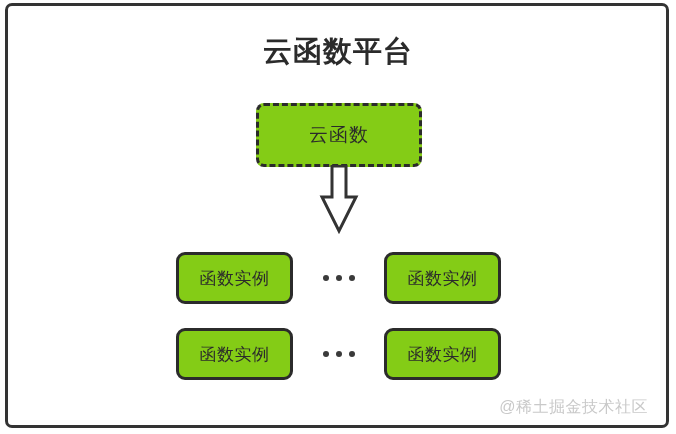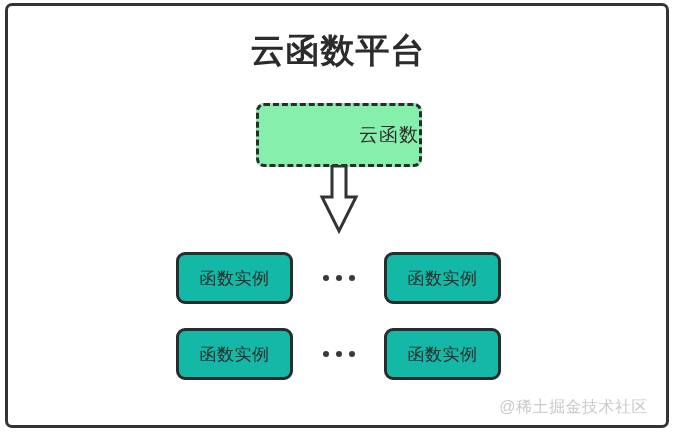--- a/index.html
+++ b/index.html
@@ -34,43 +34,42 @@
     background: #ffffff;
   }
 
   
   #platform-title {
     position: absolute;
     left: 0;
     top: 31px;
     width: 676px;
     text-align: center;
-    font-size: 34px;
+    font-size: 29px;
     font-weight: bold;
     color: #2b2b2b;
     letter-spacing: 1px;
     line-height: 40px;
     white-space: nowrap;
-    font-family: Liberation Serif, serif;
   }
 
   
   #cloud-function-box {
     position: absolute;
     left: 256px;
     top: 103px;
     width: 166px;
     height: 64px;
     box-sizing: border-box;
     border: 3px dashed #2b2b2b;
     border-radius: 8px;
-    background: #86efac;
+    background: #84cc16;
     display: flex;
     align-items: center;
-    justify-content: flex-end;
+    justify-content: center;
   }
   #cloud-function-box .box-label {
     font-size: 19px;
     color: #2b2b2b;
     letter-spacing: 1px;
     white-space: nowrap;
   }
 
   
   #flow-arrow {
@@ -93,21 +92,21 @@
   }
   #instance-row-1 { top: 252px; }
   #instance-row-2 { top: 328px; }
 
   .instance-box {
     box-sizing: border-box;
     width: 117px;
     height: 52px;
     border: 3px solid #2b2b2b;
     border-radius: 9px;
-    background: #14b8a6;
+    background: #84cc16;
     display: flex;
     align-items: center;
     justify-content: center;
   }
   .instance-box .box-label {
     font-size: 17px;
     color: #2b2b2b;
     letter-spacing: 0.5px;
     white-space: nowrap;
   }

